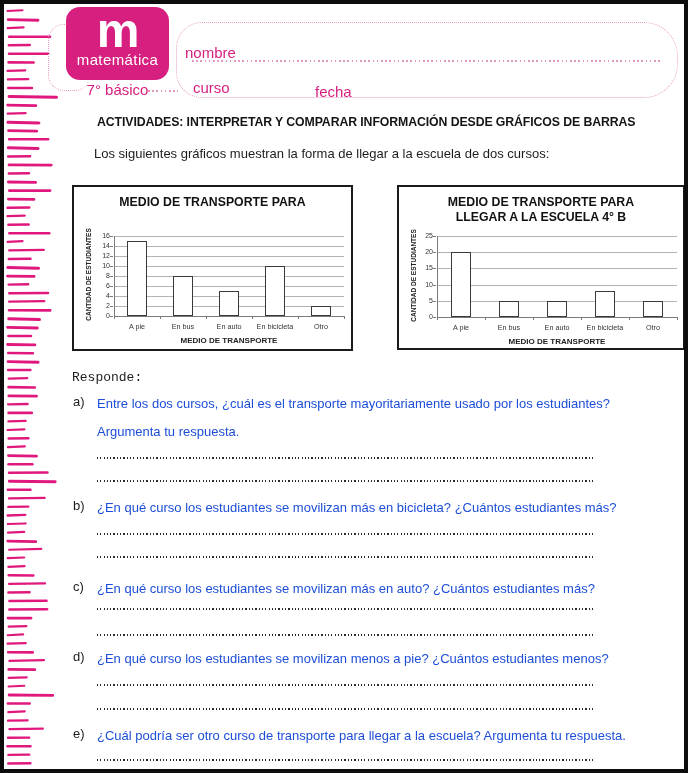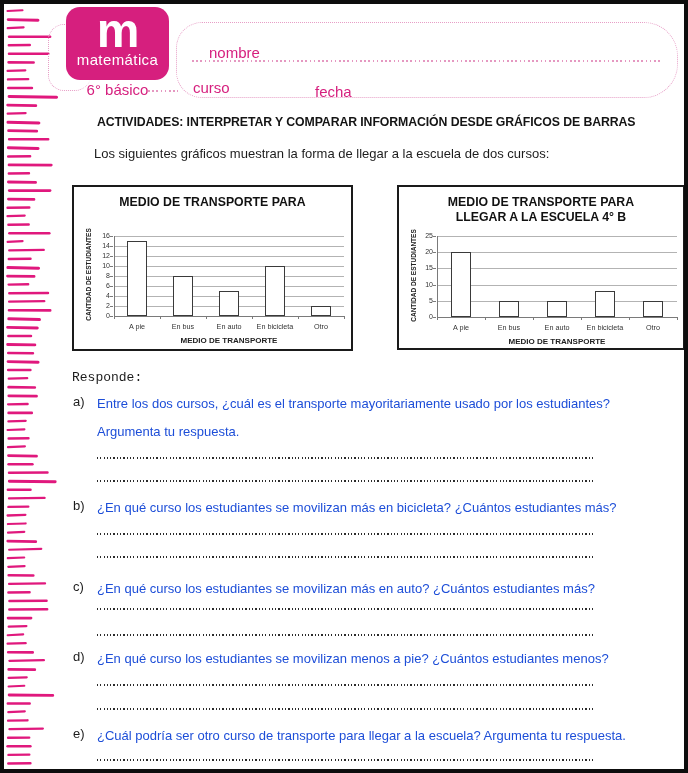--- a/index.html
+++ b/index.html
@@ -165,25 +165,25 @@
       <line x1="4.1" y1="733.8" x2="25.2" y2="733.6" stroke="#e0187d" stroke-width="2.44" stroke-linecap="round"></line>
       <line x1="3.6" y1="742.3" x2="26.4" y2="742.3" stroke="#e0187d" stroke-width="2.54" stroke-linecap="round"></line>
       <line x1="4.5" y1="750.9" x2="25.3" y2="750.6" stroke="#e0187d" stroke-width="2.42" stroke-linecap="round"></line>
       <line x1="4.3" y1="759.4" x2="26.4" y2="759.3" stroke="#e0187d" stroke-width="2.50" stroke-linecap="round"></line>
     </svg>
 
   <div class="logo">
     <div class="logo-m">m</div>
     <div class="logo-word">matemática</div>
   </div>
-  <div class="grade">6° básico</div>
+  <div class="grade">7° básico</div>
 
   <div class="bulge"></div>
   <div class="hcard">
-    <div class="hfield-label" style="left:32px;top:21px;">nombre</div>
+    <div class="hfield-label" style="left:8px;top:21px;">nombre</div>
     <div class="pinkline" style="left:15px;top:37px;width:469px;"></div>
     <div class="hfield-label" style="left:16px;top:56px;">curso</div>
     <div class="hfield-label" style="left:138px;top:60px;">fecha</div>
   </div>
   <div class="dotseg" style="left:144px;top:86px;width:30px;"></div>
 
   <div class="main-title">ACTIVIDADES: INTERPRETAR Y COMPARAR INFORMACIÓN DESDE GRÁFICOS DE BARRAS</div>
   <div class="intro">Los siguientes gráficos muestran la forma de llegar a la escuela de dos cursos:</div>
 
   <div id="charts">

